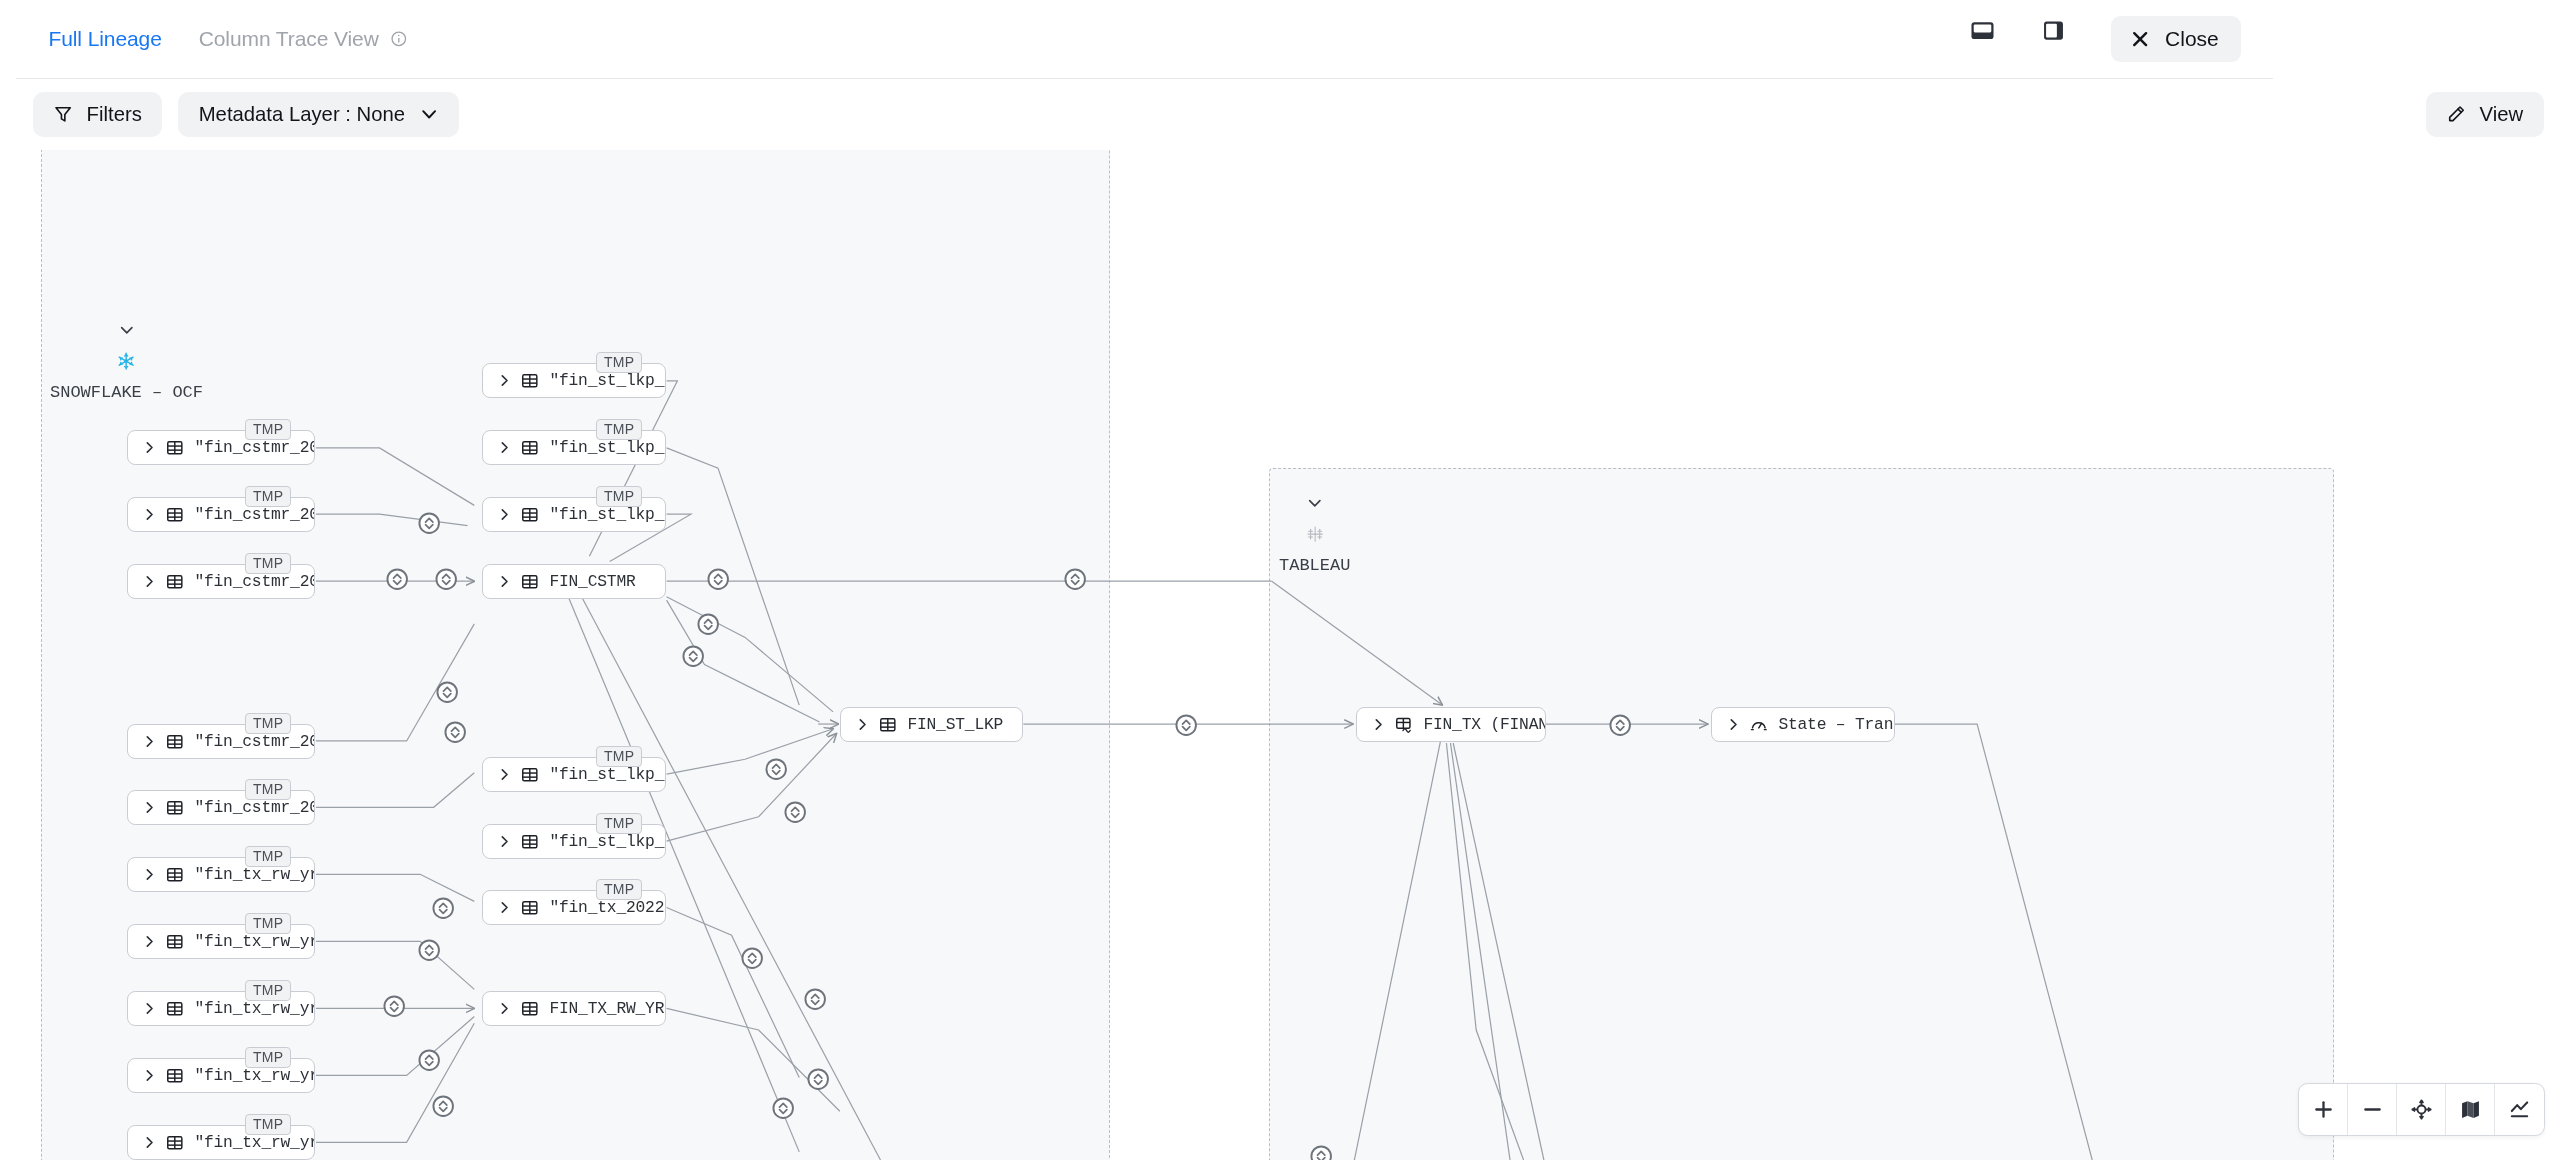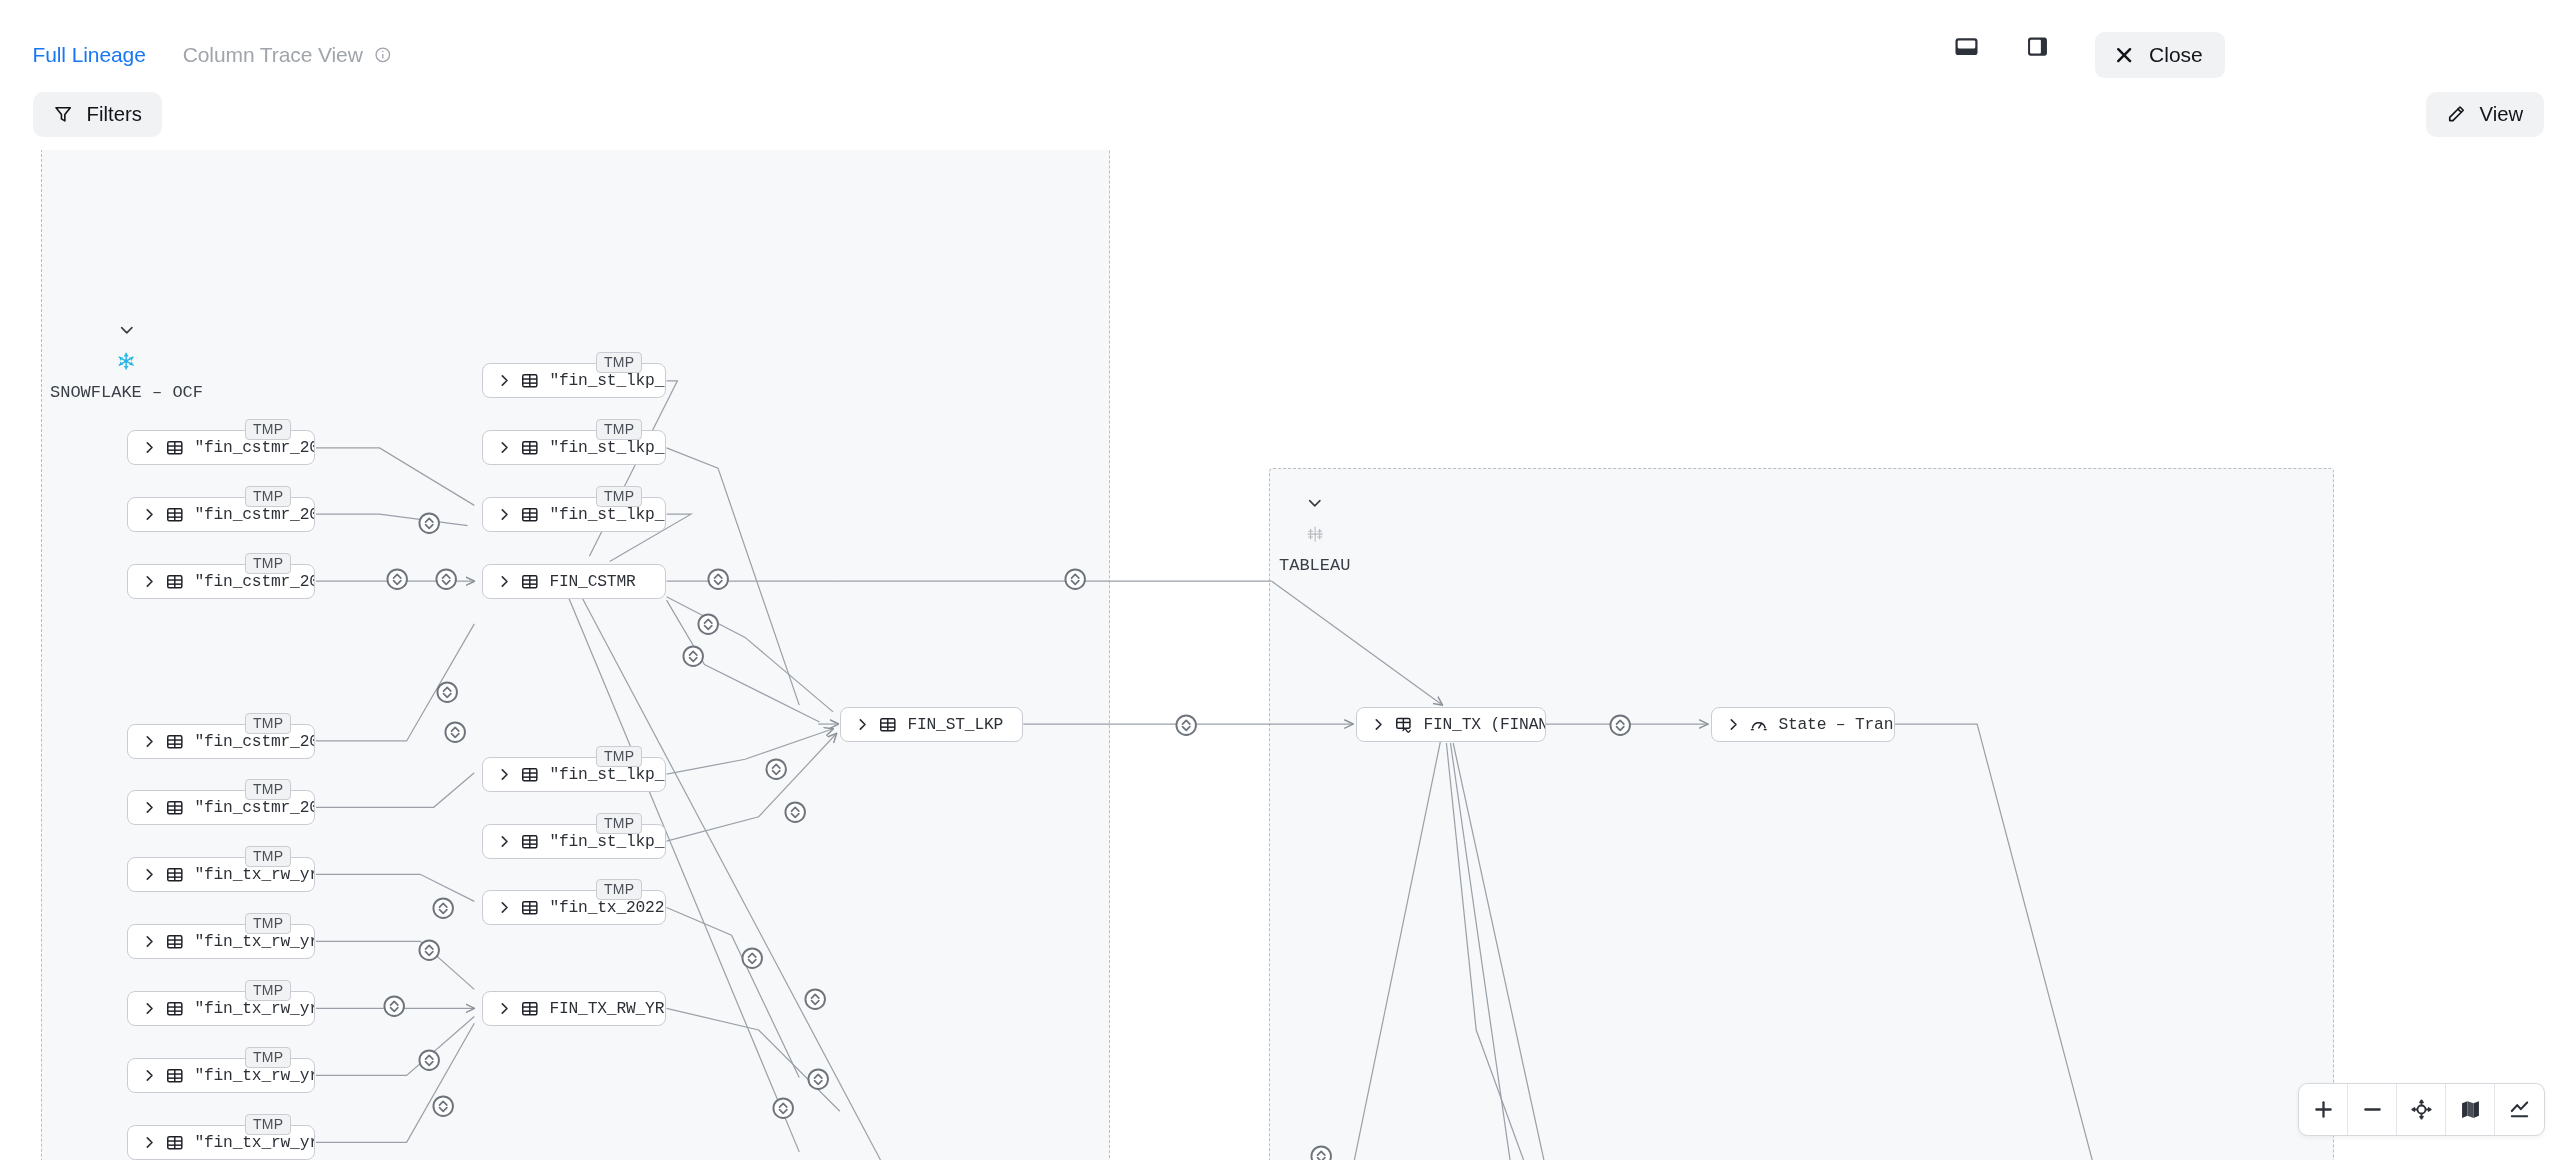--- a/index.html
+++ b/index.html
@@ -8,23 +8,23 @@
     width: 2576px; height: 1161px;
     overflow: hidden;
     background: #ffffff;
     font-family: "Liberation Sans", sans-serif;
     -webkit-font-smoothing: antialiased;
   }
   #app { position: relative; width: 2576px; height: 1161px; background:#ffffff; }
 
   
   #header {
-    position: absolute; left:0; top:0; width:2257px; height:79px;
+    position: absolute; left:16px; top:0; width:2257px; height:79px;
     background:#ffffff; border-bottom:0.7px solid #e6e8eb;
-    display:flex; align-items:center; box-sizing:border-box;margin-top:16px;
+    display:flex; align-items:center; box-sizing:border-box;
   }
   .tabs { display:flex; align-items:center; margin-left:32.5px; gap:37px; }
   .tab { font-size:21px; letter-spacing:-0.1px; cursor:pointer; white-space:nowrap; }
   .tab.active { color:#1877f2; font-weight:400; }
   .tab.inactive { color:#a0a4ab; }
   .tab-with-info { display:flex; align-items:center; gap:10.8px; }
   .info-icon { width:17.6px; height:17.6px; flex:0 0 17.6px; }
 
   .header-right {
     margin-left:auto; display:flex; align-items:flex-start; gap:43px; margin-right:32.5px;
@@ -163,20 +163,28 @@
 
   <div id="toolbar">
     <div class="tb-left">
       <div class="pill">
         <span class="gl">
           <svg viewBox="0 0 24 24" fill="none" stroke="#12141a" stroke-width="1.9" stroke-linejoin="round" stroke-linecap="round">
             <path d="M3.6 4.4h16.8L14 12.4V20l-4-2.4v-5.2z"></path>
           </svg>
         </span>
         <span class="lbl">Filters</span>
+      </div>
+      <div class="pill">
+        <span class="lbl">Metadata Layer : None</span>
+        <span class="gl">
+          <svg viewBox="0 0 24 24" fill="none" stroke="#12141a" stroke-width="2.3" stroke-linecap="round" stroke-linejoin="round">
+            <polyline points="5,8.5 12,16 19,8.5"></polyline>
+          </svg>
+        </span>
       </div>
     </div>
     <div class="tb-right">
       <div class="pill">
         <span class="gl">
           <svg viewBox="0 0 24 24" fill="none" stroke="#12141a" stroke-width="1.9" stroke-linecap="round" stroke-linejoin="round">
             <path d="M16.6 3.6l3.8 3.8L8.2 19.6H4.4v-3.8z"></path>
             <line x1="14.2" y1="6.0" x2="18.0" y2="9.8"></line>
           </svg>
         </span>

